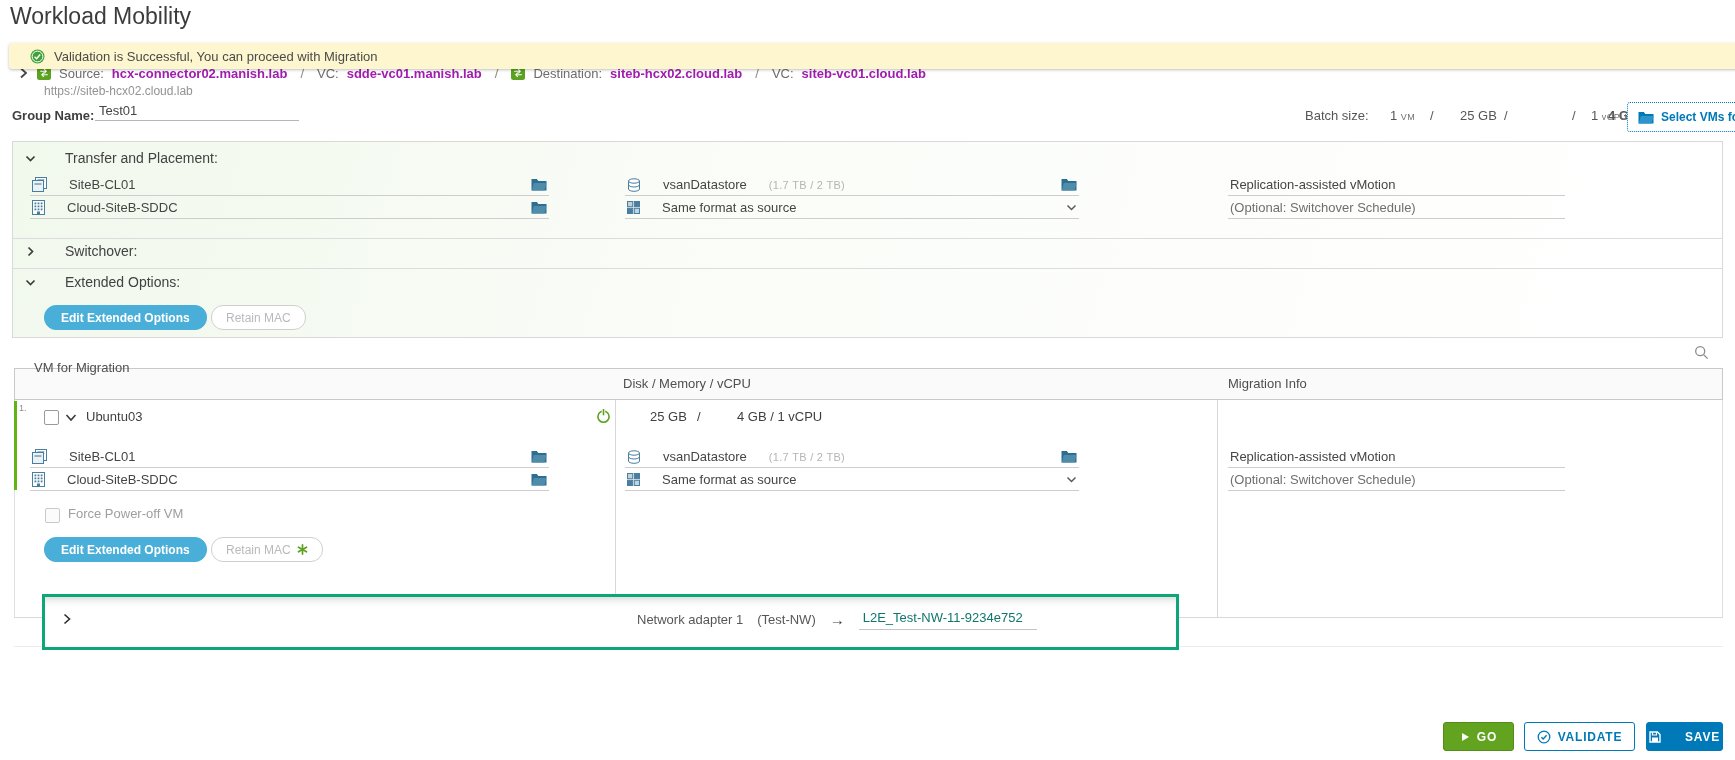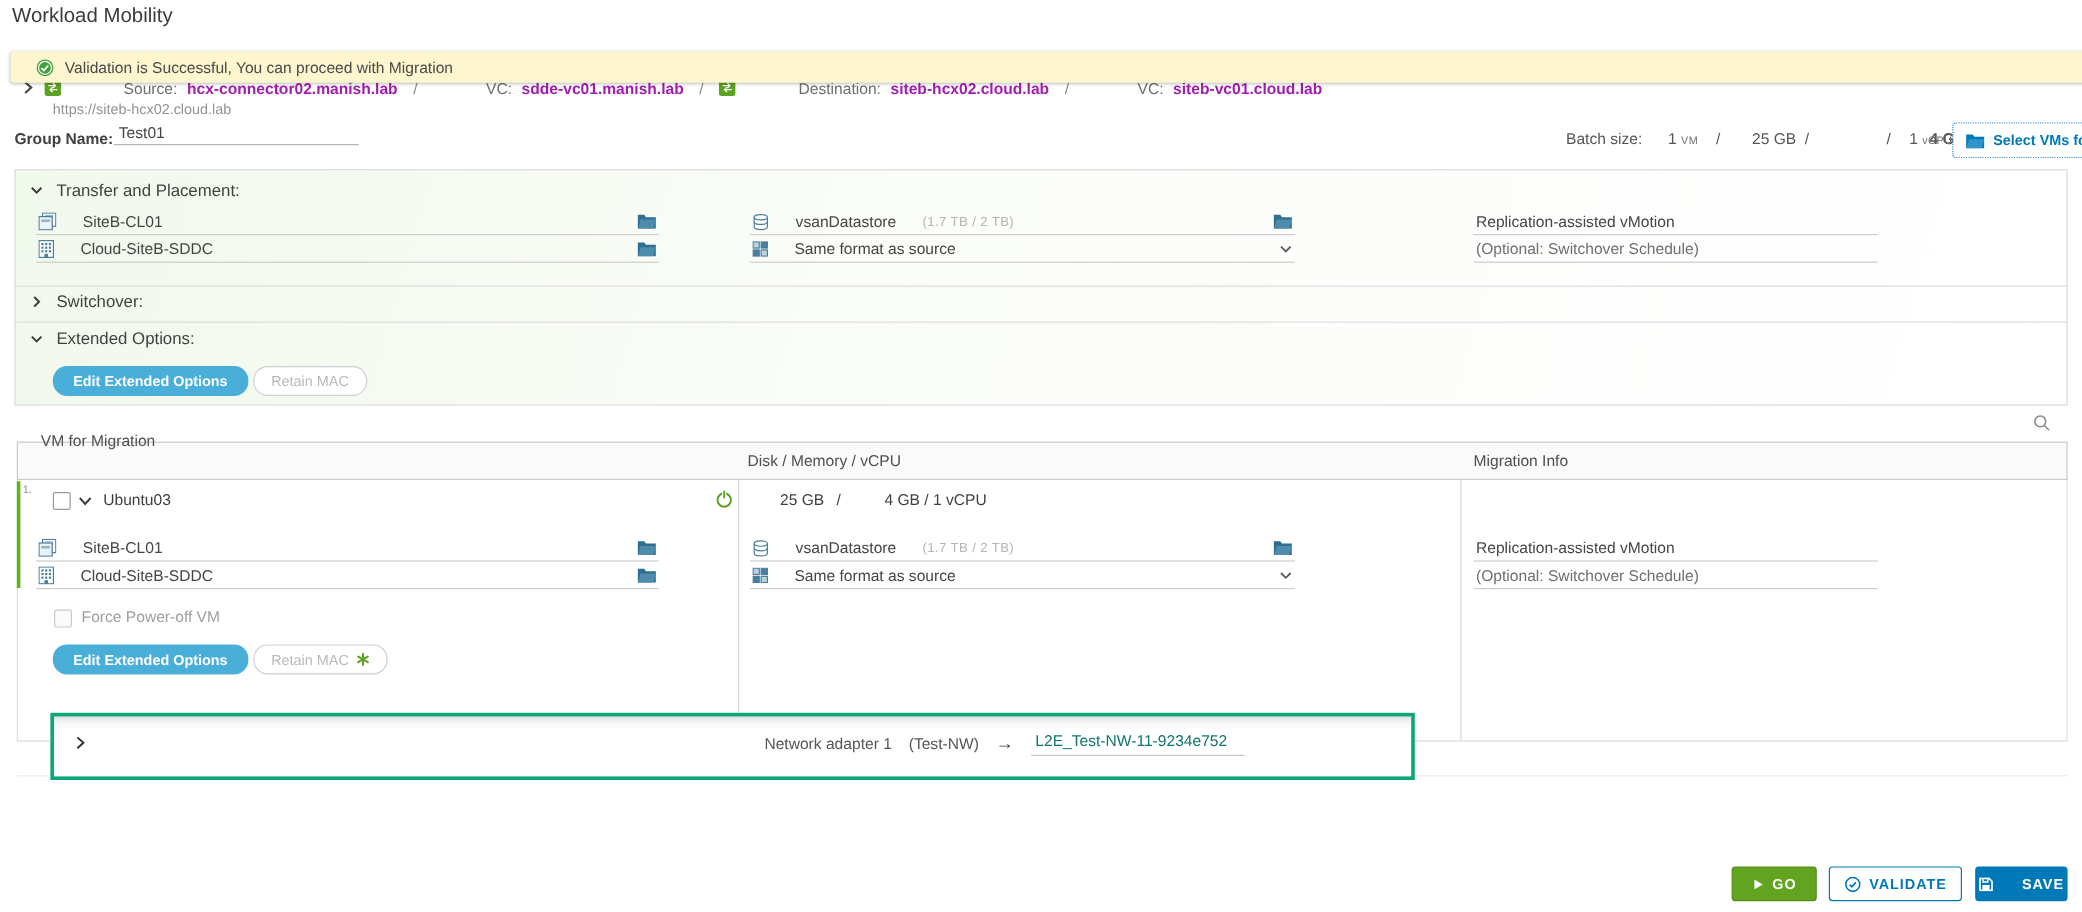--- a/index.html
+++ b/index.html
@@ -1,41 +1,41 @@
 <!DOCTYPE html>
 <html><head>
 <meta charset="utf-8">
 <style>
   html,body{margin:0;padding:0;background:#fff;}
   #screen{position:relative;width:1735px;height:760px;background:#ffffff;overflow:hidden;
           font-family:"Liberation Sans",sans-serif;color:#454545;}
   .abs{position:absolute;}
   .nowrap{white-space:nowrap;}
   
-  .page-title{font-size:17px;font-weight:400;color:#3c3c3c;}
+  .page-title{font-size:23px;font-weight:400;color:#3c3c3c;}
   
   .banner{display:flex;align-items:center;gap:9px;background:#fdf6ce;border-radius:3px;
           box-shadow:0 1px 3px rgba(0,0,0,.25);padding-left:21px;font-size:13px;color:#4a4a4a;z-index:6;}
   
   .bc{display:flex;align-items:center;gap:8px;font-size:13px;z-index:1;}
-  .bclabel{color:#6d6d6d;margin-left:44px;}
+  .bclabel{color:#6d6d6d;}
   .bcvalue{color:#a21caf;font-weight:700;}
   .bcsep{color:#8a8a8a;margin:0 5px;}
   .tooltip{font-size:12px;color:#929292;}
   
   .flabel{font-size:13px;font-weight:700;color:#3f3f3f;}
   .ginput{position:absolute;border:none;border-bottom:1px solid #b6b6b6;background:transparent;
           font-family:"Liberation Sans",sans-serif;font-size:13px;color:#454545;padding:2px 4px;outline:none;}
   .batchtxt{font-size:13px;color:#565656;}
   .unit{font-size:9px;color:#707070;letter-spacing:.4px;}
   .select-vms{position:absolute;display:flex;align-items:center;gap:7px;border:1px dotted #0079b8;border-radius:3px;
           background:#fff;color:#0079b8;font-size:12px;font-weight:600;padding:0 10px;cursor:pointer;white-space:nowrap;}
   
   .panel{border:1px solid #d9d9d9;background:linear-gradient(105deg,#f1f8ec 0%,#fbfdf9 45%,#ffffff 100%);box-sizing:border-box;}
-  .sec-title{display:flex;align-items:center;gap:10px;font-size:14px;color:#424242;cursor:pointer;}
+  .sec-title{display:flex;align-items:center;gap:28px;font-size:14px;color:#424242;cursor:pointer;}
   .hline{position:absolute;height:1px;background:#dcdcdc;}
   .vline{position:absolute;width:1px;background:#d8d8d8;}
   
   .fld{position:absolute;height:21px;border-bottom:1px solid #cdcdcd;display:flex;align-items:center;gap:22px;
        font-size:13px;color:#454545;padding:0 2px;cursor:pointer;background:transparent;}
   .fld .grow{flex:1;}
   .c1{left:30px;width:515px;}  .c2{left:625px;width:450px;}  .c3{left:1228px;width:333px;}
   .cap{font-size:11px;color:#b5b5b5;letter-spacing:.3px;}
   .muted{color:#6f6f6f;}
   

